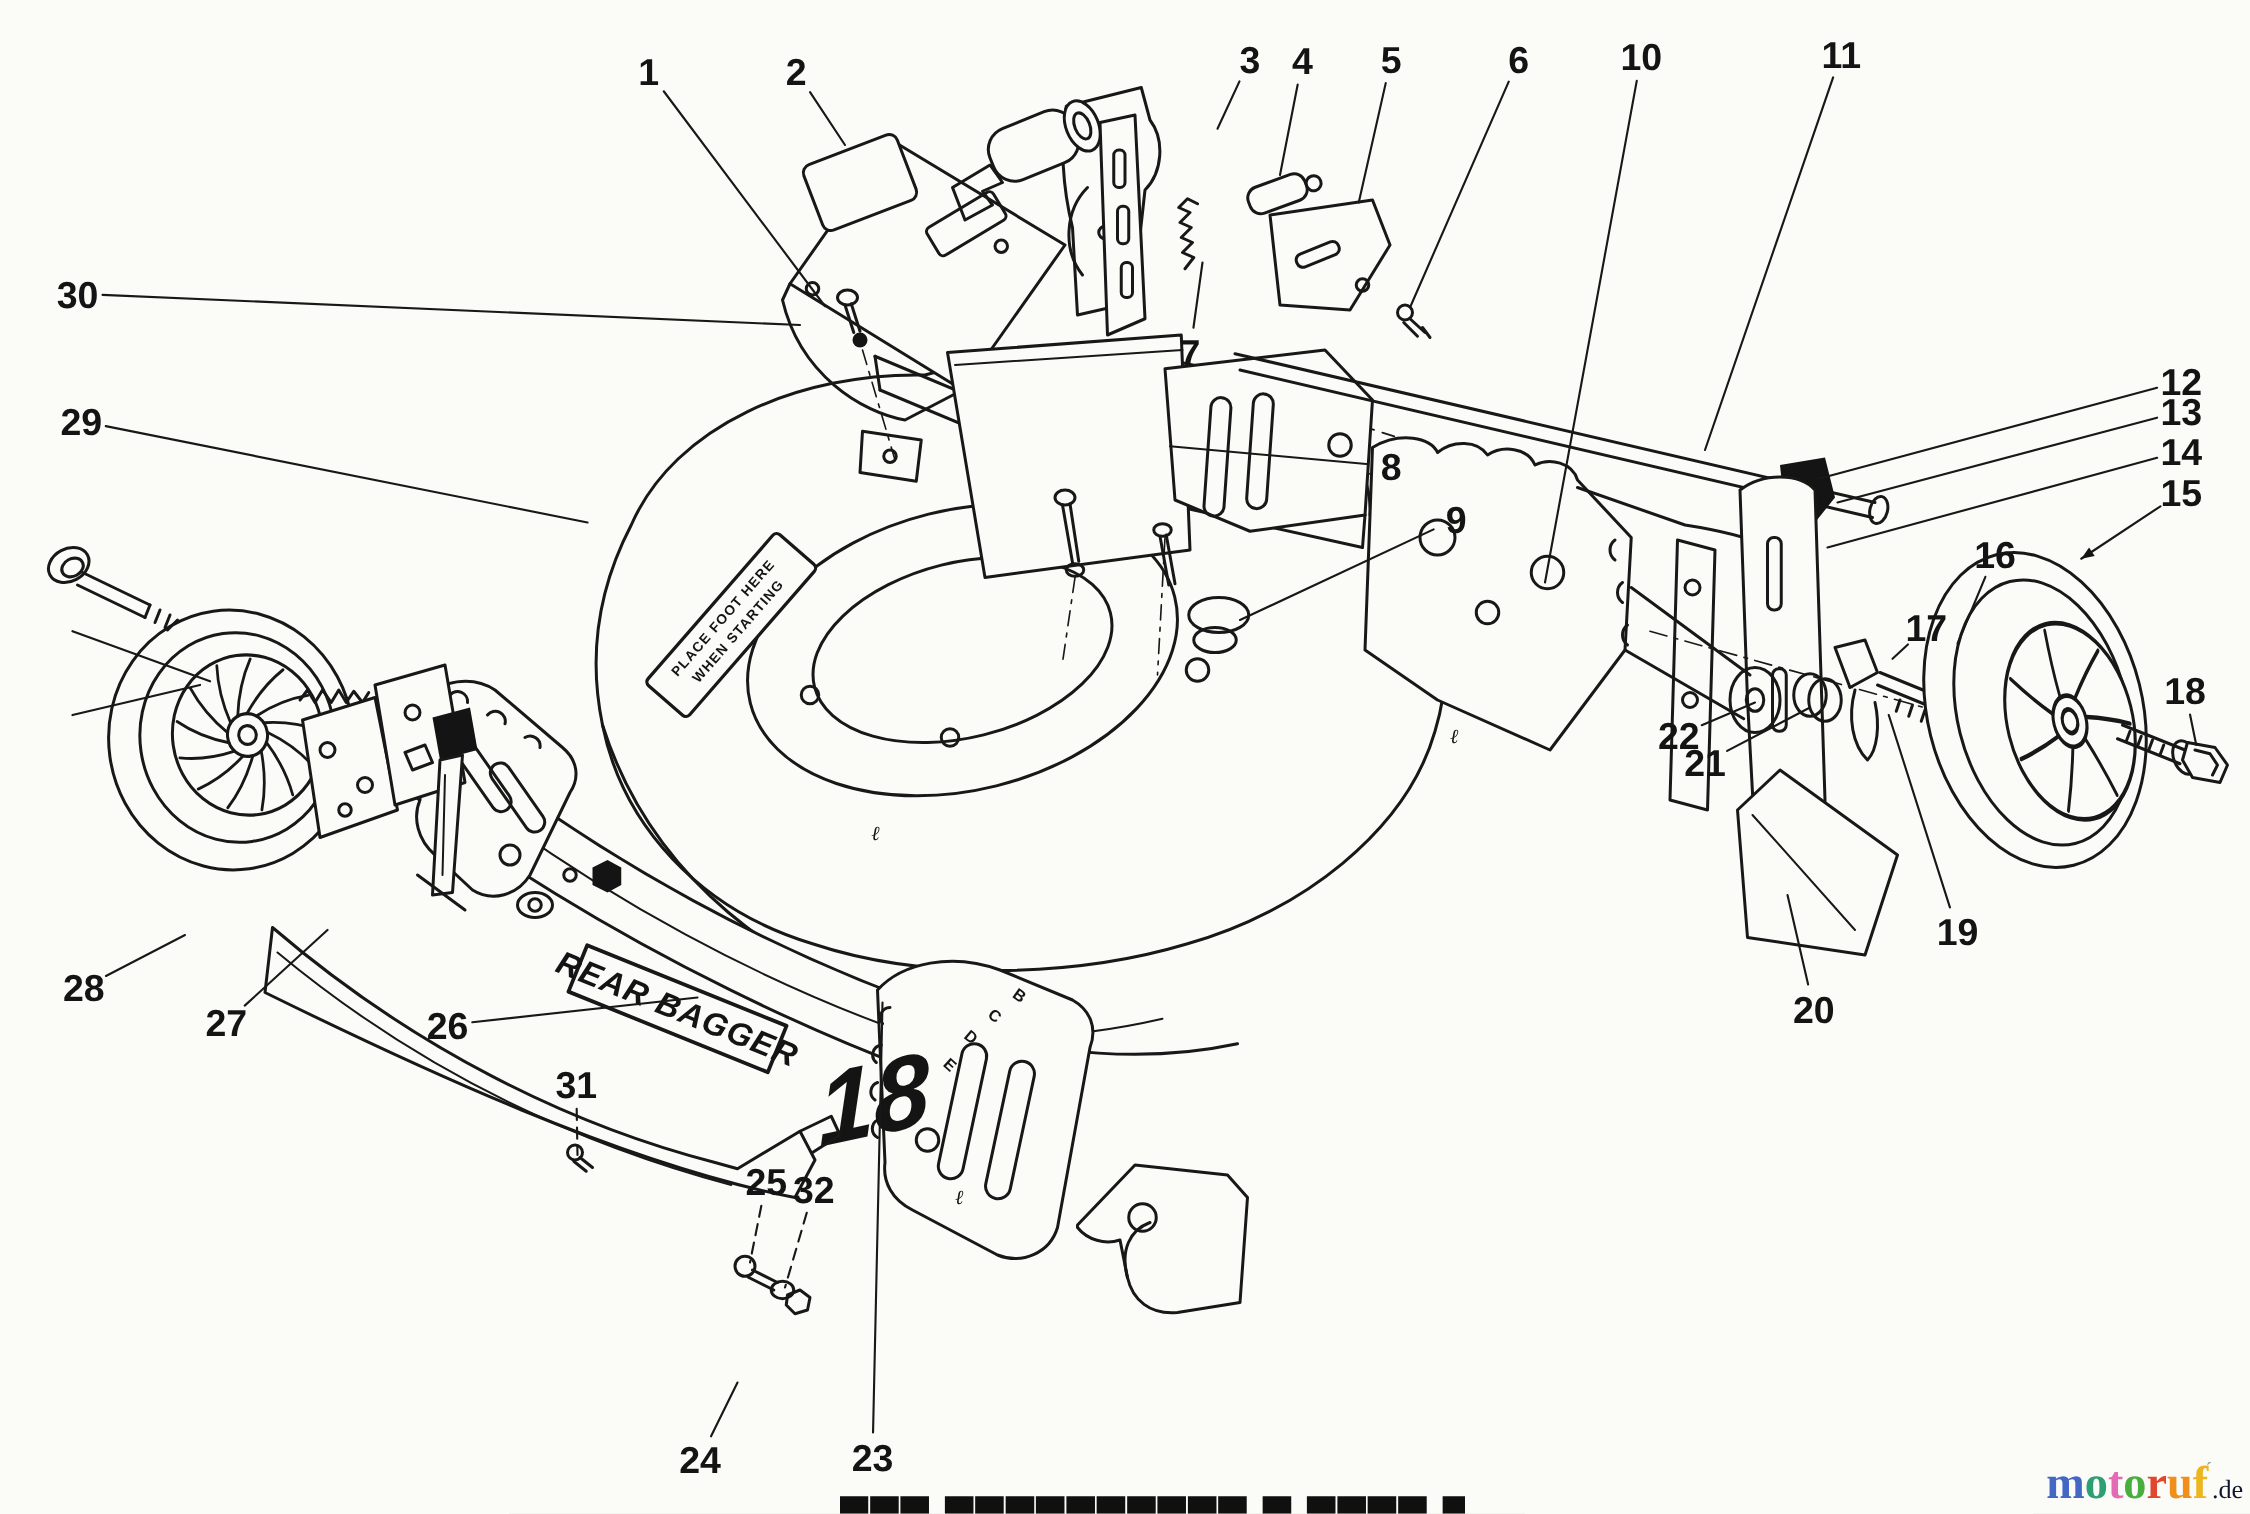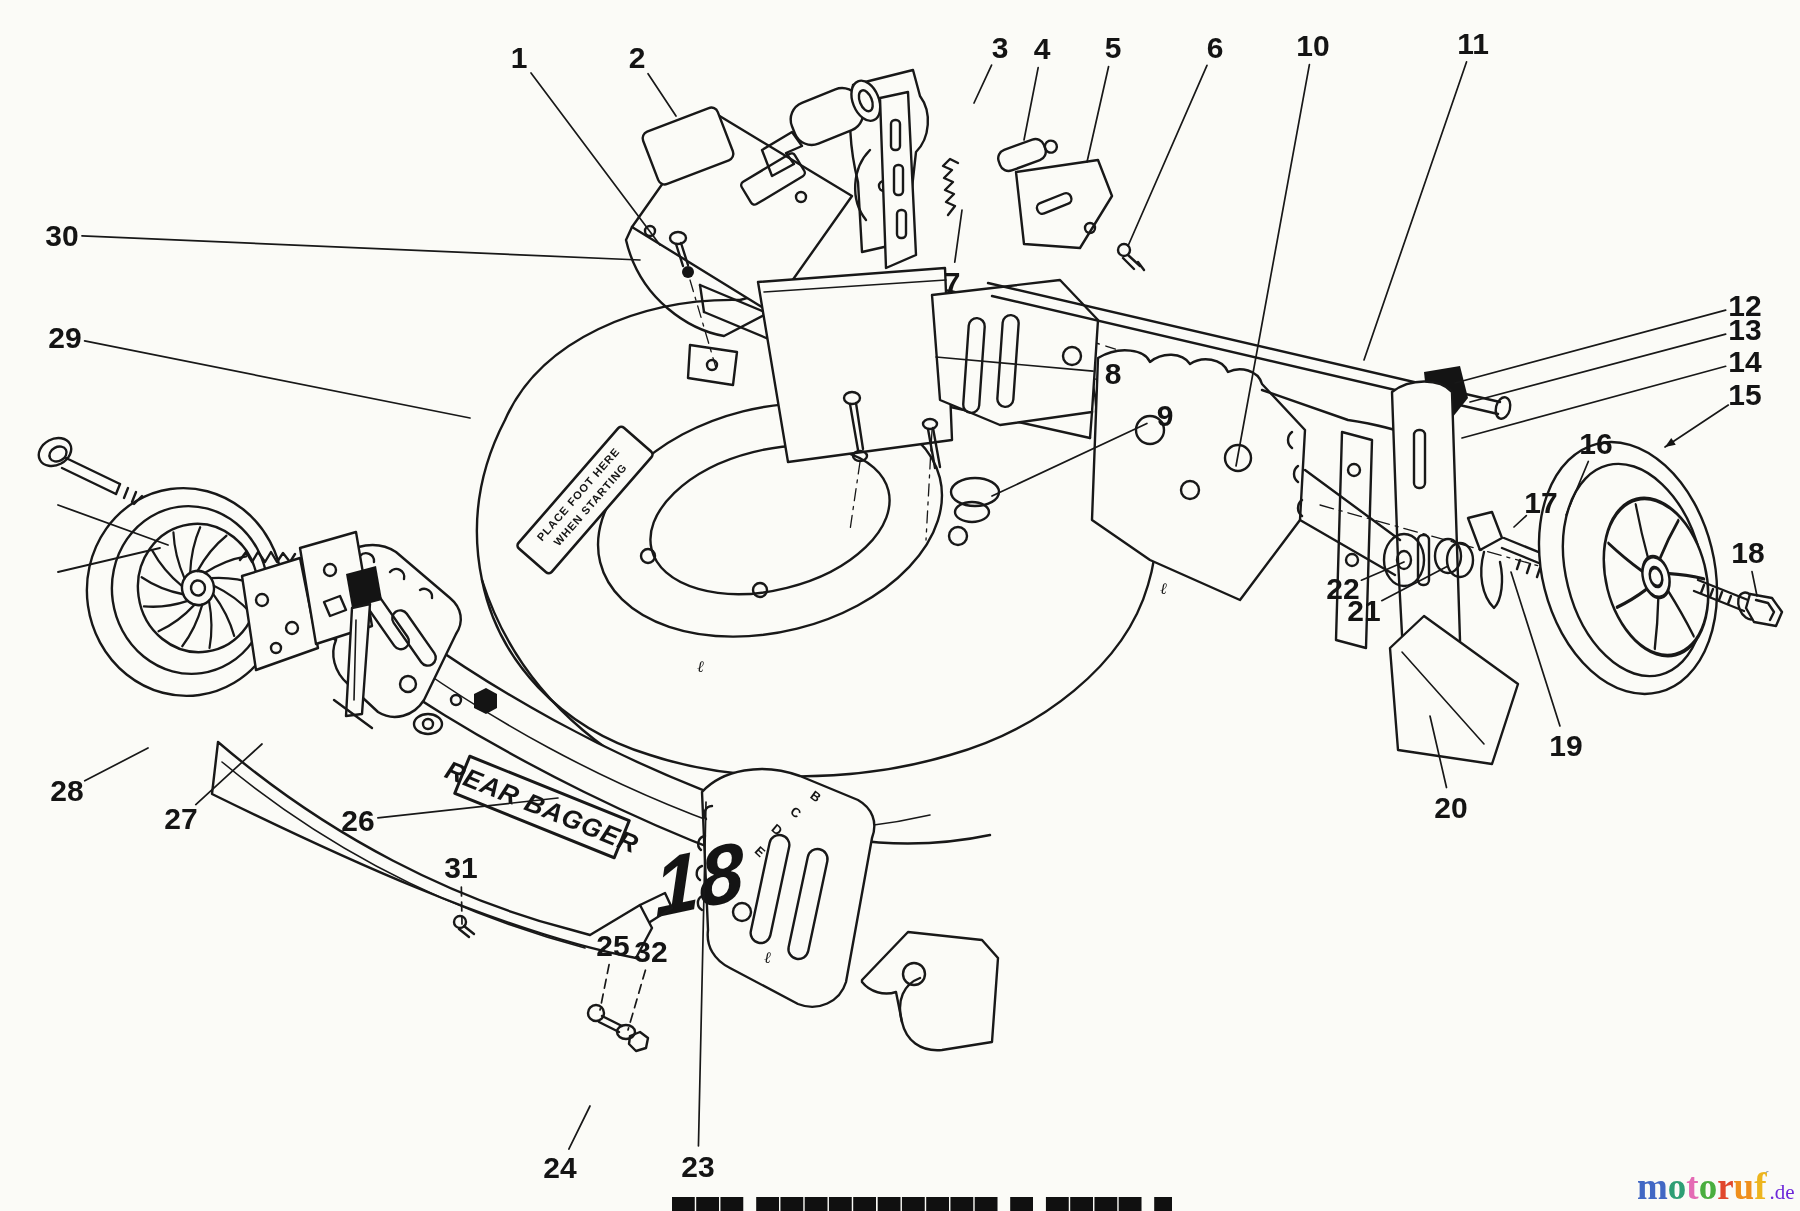--- a/index.html
+++ b/index.html
@@ -9,21 +9,21 @@
   .lbl{font-family:"Liberation Sans",sans-serif;font-weight:800;font-size:30px;fill:#141414;}
   .edge-letter{font-family:"Liberation Sans",sans-serif;font-weight:700;font-size:13px;fill:#141414;}
   .cl-mark{font-family:"Liberation Serif",serif;font-style:italic;font-size:16px;fill:#141414;}
   #caption{position:absolute;left:672px;top:1197px;width:500px;height:14px;overflow:hidden;}
   #caption span{display:block;font-family:"DejaVu Sans",sans-serif;font-size:29px;line-height:30px;
                 letter-spacing:2px;color:#101010;white-space:nowrap;}
   #watermark{position:absolute;left:1637px;top:1168px;width:170px;height:40px;white-space:nowrap;
              font-family:"Liberation Serif",serif;font-weight:700;}
   #watermark .lt{font-size:37px;line-height:38px;}
   #watermark .tick{font-size:15px;color:#9aa4b0;vertical-align:18px;margin-left:-2px;}
-  #watermark .suffix{font-size:21px;color:#6d28d9;font-weight:400;}
+  #watermark .suffix{font-size:21px;color:#0f172a;font-weight:400;}
 </style>
 </head>
 <body>
 
 <div id="stage">
 <svg id="art" width="1800" height="1211" viewBox="0 0 1800 1211" fill="none" stroke="#181818" stroke-width="2.4" stroke-linejoin="round" stroke-linecap="round">
 
   <g>
     <path fill="#fbfbf7" d="M505,420 C540,340 640,298 740,300 C850,268 980,282 1048,330
       C1080,352 1098,382 1096,412 C1150,450 1168,520 1148,585 C1125,665 1040,730 950,755

